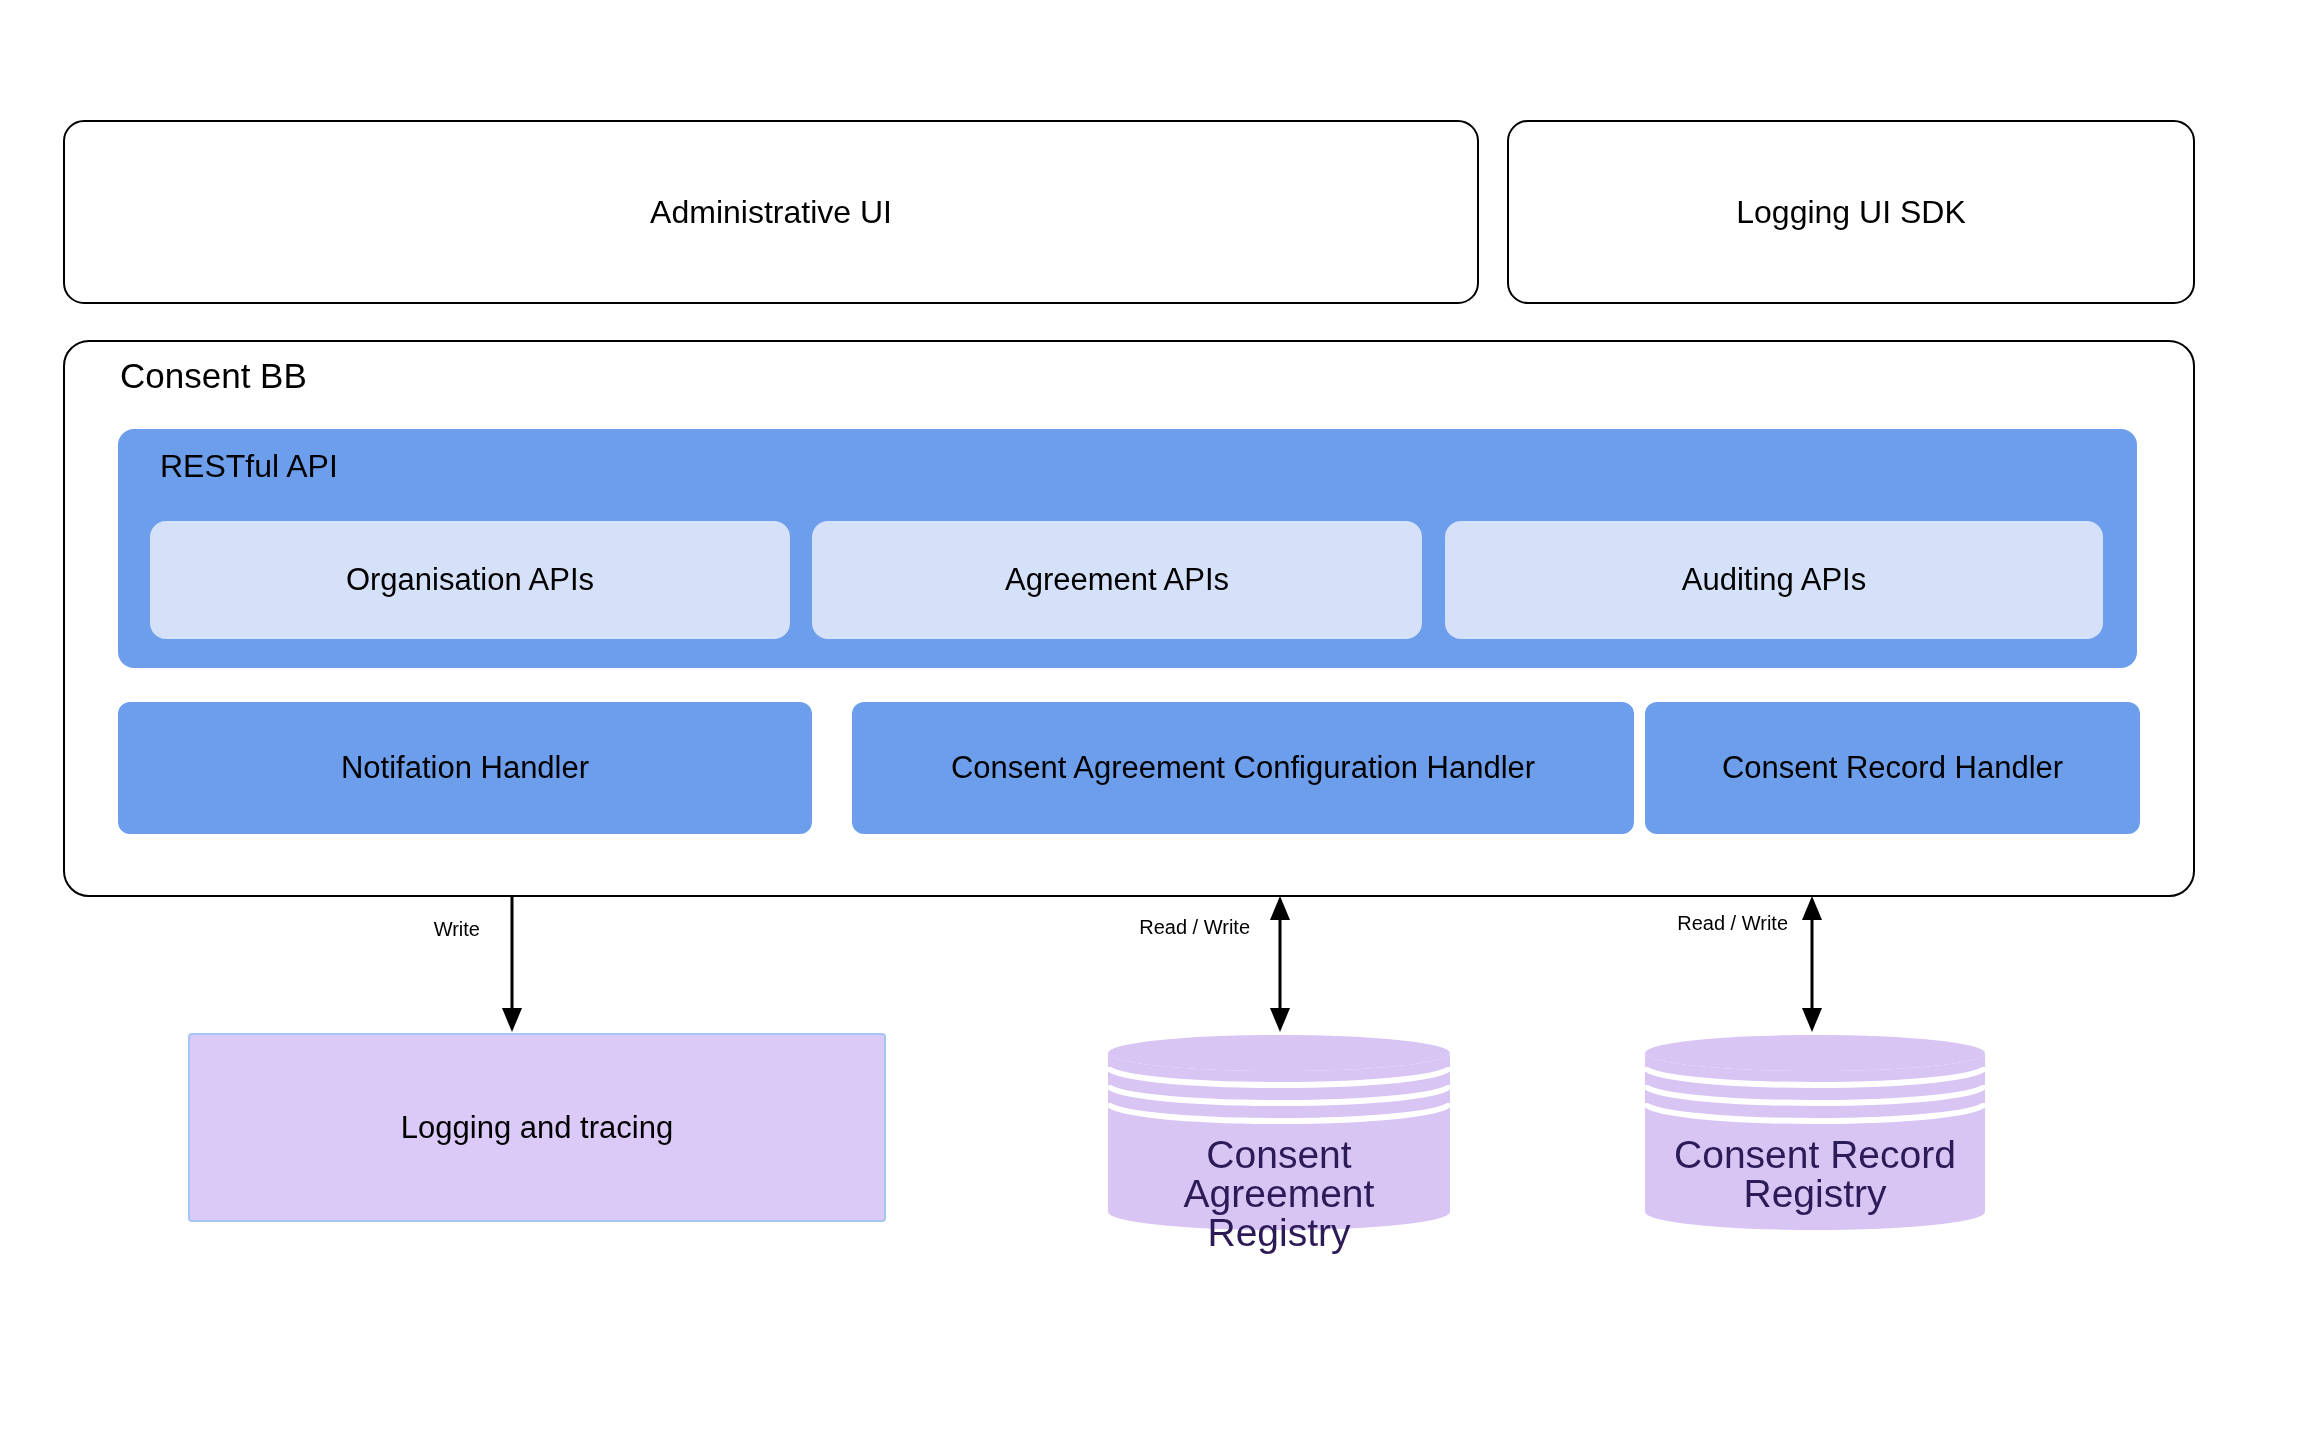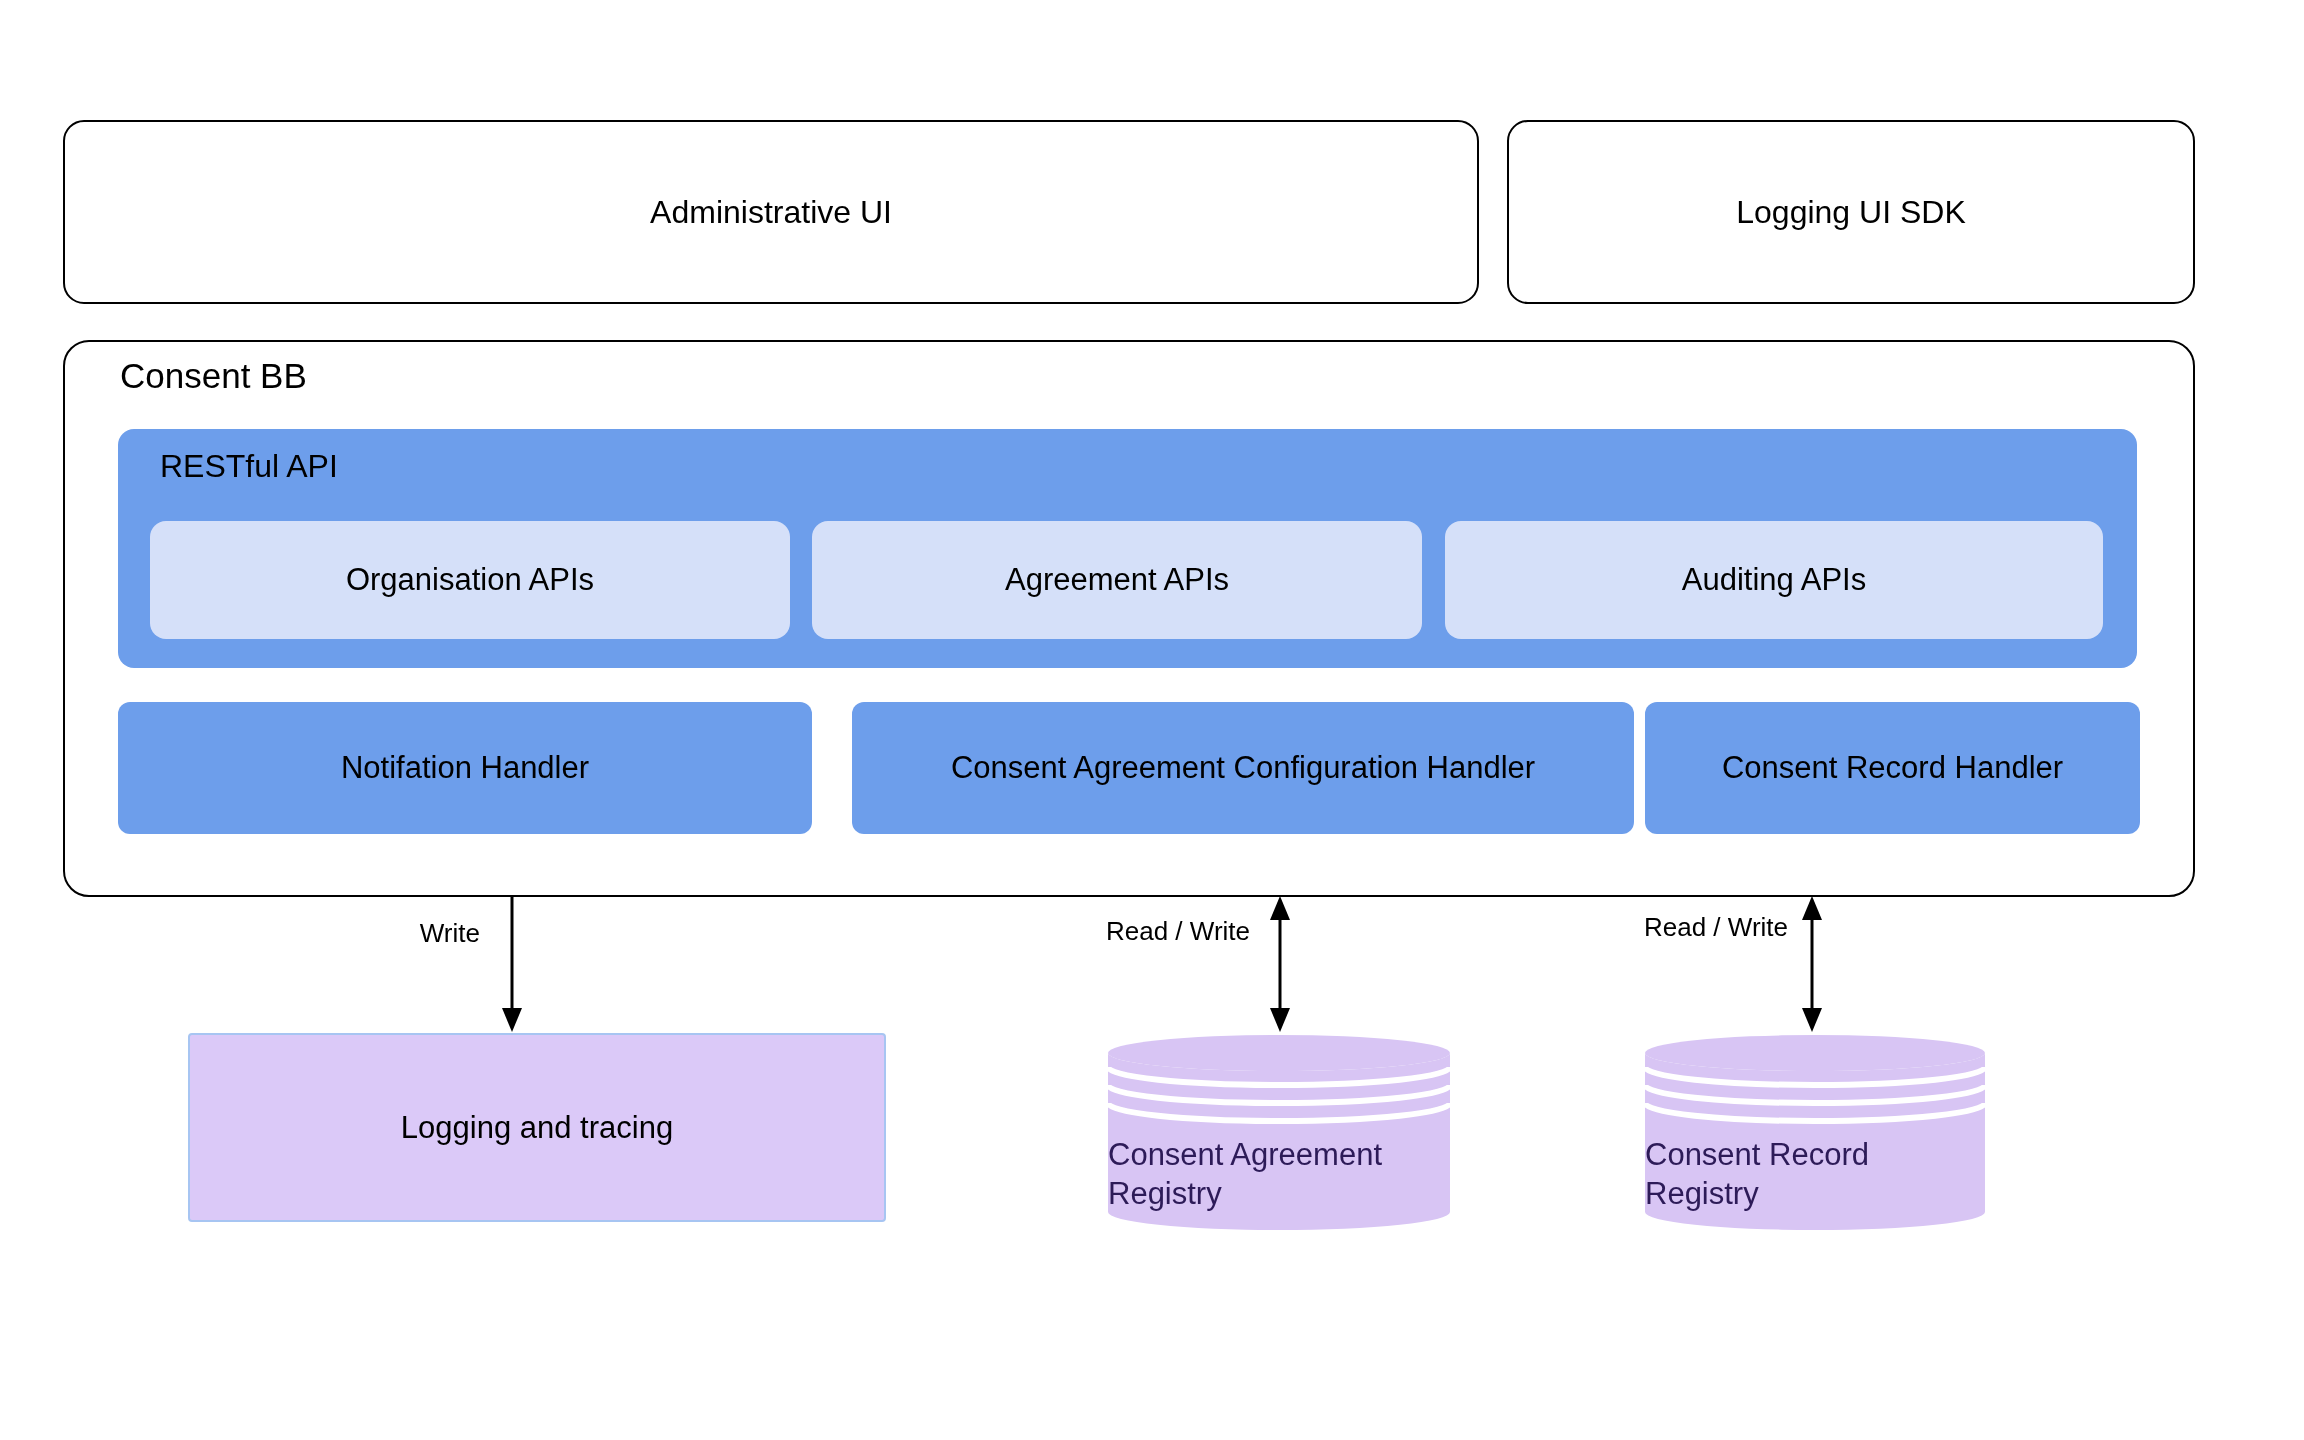--- a/index.html
+++ b/index.html
@@ -50,40 +50,40 @@
   }
   .handler-box{
     position:absolute;
     background:var(--blue);
     border-radius:12px;
     display:flex;align-items:center;justify-content:center;
     font-size:31px;
   }
   .arrow-label{
     position:absolute;
-    font-size:26px;
+    font-size:20px;
     text-align:right;
     white-space:nowrap;
   }
   .logging-box{
     position:absolute;
     background:var(--purple);
     border:2.5px solid var(--purple-border);
     border-radius:4px;
     display:flex;align-items:center;justify-content:center;
     font-size:31px;
   }
   .cylinder{position:absolute;}
   .cylinder svg{display:block;}
   .cyl-fill{fill:var(--cylinder-purple);}
   .cyl-stripe{fill:none;stroke:var(--background);stroke-width:6;}
   .cyl-label{
     position:absolute;left:0;right:0;top:100px;
-    text-align:left;
-    font-size:31px;line-height:39px;
+    text-align:center;
+    font-size:39px;line-height:39px;
     color:var(--registry-text);
   }
   .arrows-svg{position:absolute;left:0;top:0;}
   .arrow-line{stroke:var(--line);stroke-width:3;}
   .arrow-head{fill:var(--line);stroke:none;}
 </style>
 </head>
 <body>
 
 <div id="canvas">

